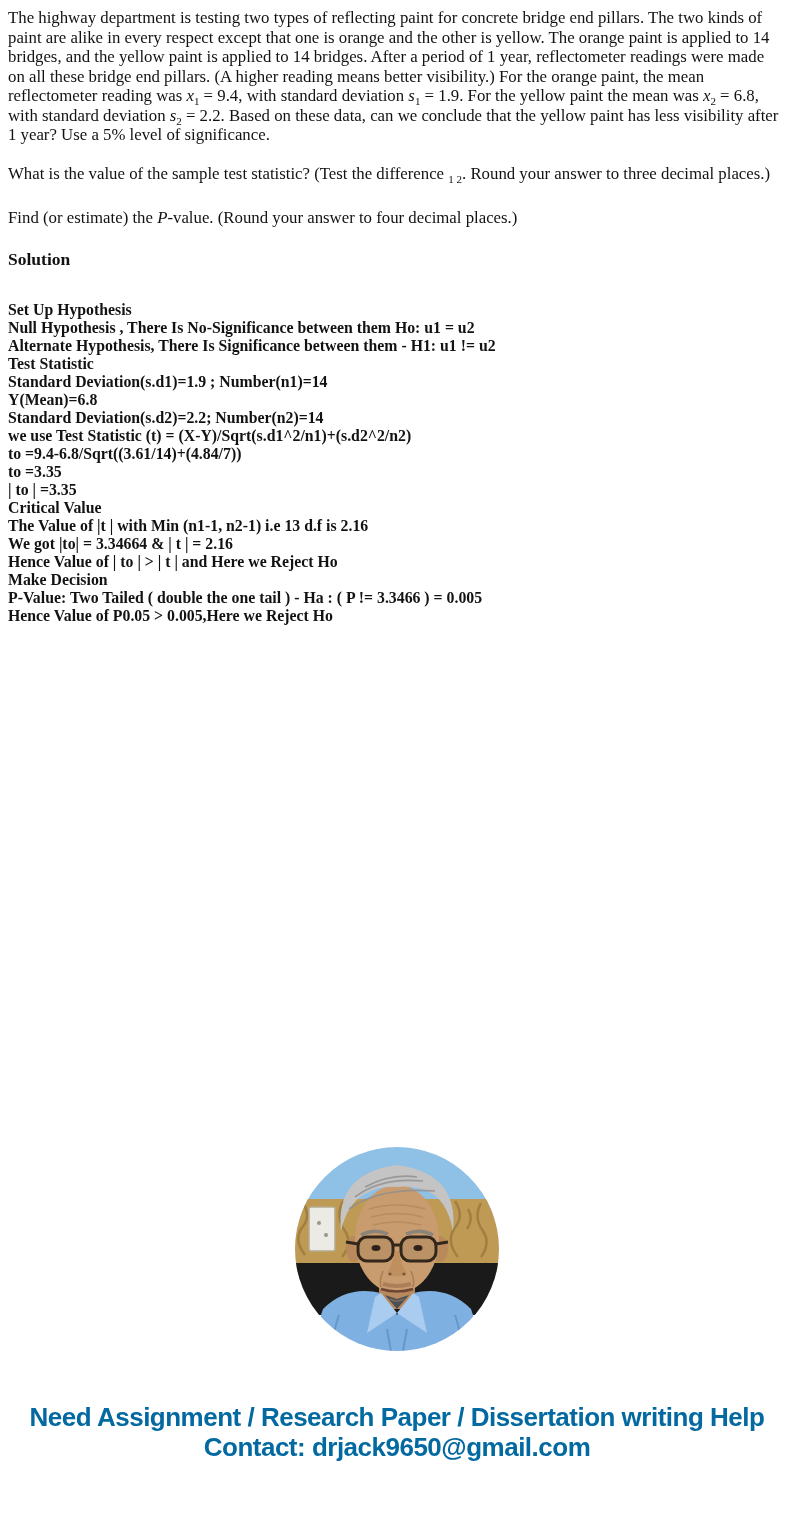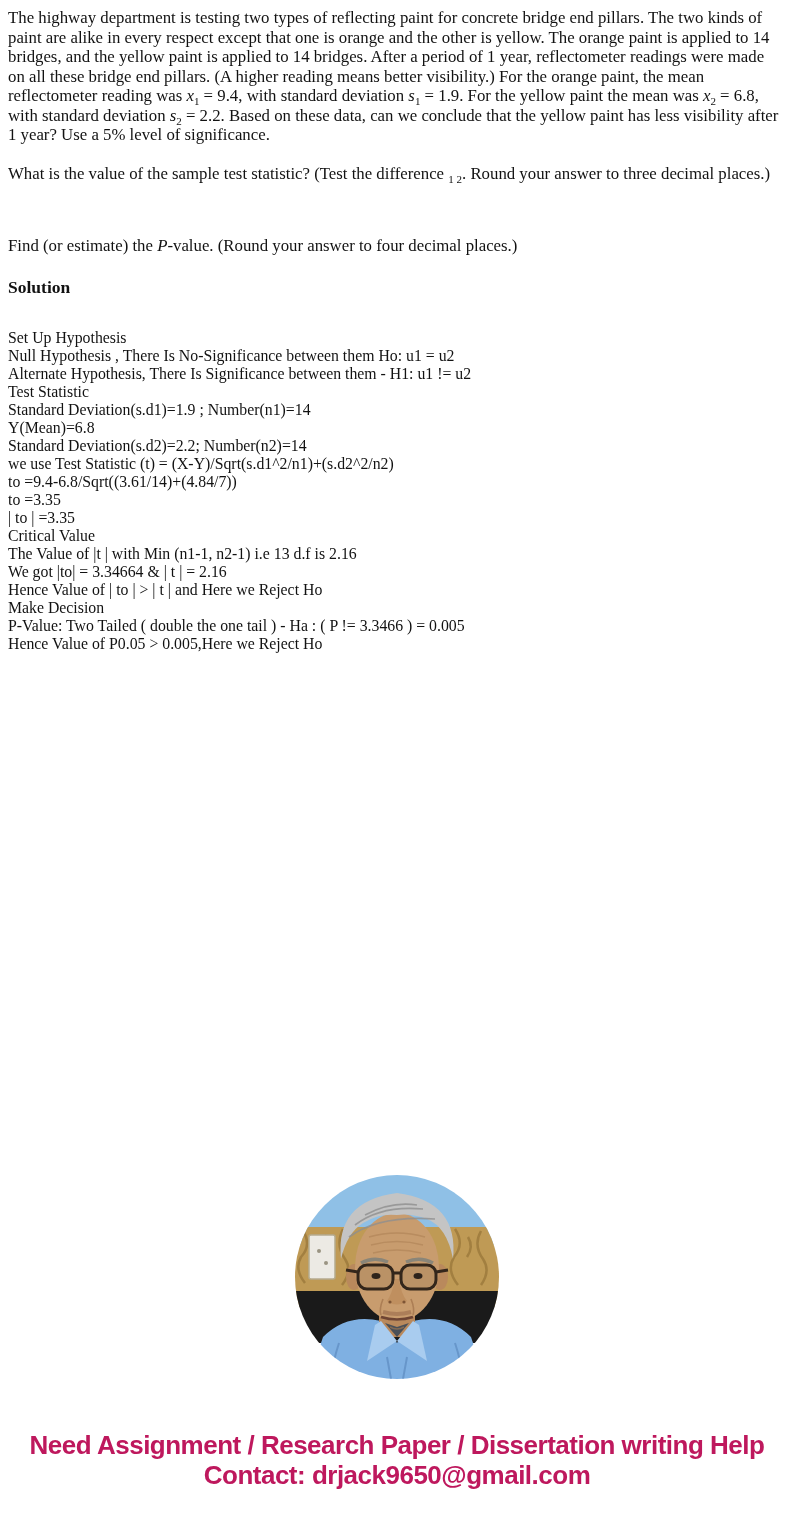--- a/index.html
+++ b/index.html
@@ -22,53 +22,54 @@
     line-height: 0;
   }
   .var { font-style: italic; }
 
   .q {
     font-size: 16.8px;
     line-height: 20px;
     width: 776px;
   }
   .q1 { margin-top: 19px; }
-  .q2 { margin-top: 52px; }
+  .q2 { margin-top: 24px; }
 
   .solution-heading {
     margin: 22px 0 8px 0;
     font-size: 17.5px;
     font-weight: bold;
     line-height: 19px;
   }
 
   .sol-lines {
     margin-top: 32px;
     font-size: 15.8px;
     line-height: 18px;
+    font-weight: bold;
   }
   .sol-line { white-space: pre-wrap; }
 
   .avatar-wrap {
     margin-top: 522px;
     width: 794px;
     text-align: center;
   }
   .avatar { width: 204px; height: 204px; display: inline-block; }
 
   .footer {
     margin: 47px auto 0 auto;
     width: 740px;
     text-align: center;
     font-family: "Liberation Sans", sans-serif;
     font-weight: bold;
     font-size: 26px;
     line-height: 30px;
     letter-spacing: -0.5px;
-    color: #be185d;
+    color: #0369a1;
   }
 </style>
 </head>
 <body>
 
 <div class="content">
 
   <p class="statement"><span>The highway department is testing two types of reflecting paint for concrete bridge end pillars. The two kinds of paint are alike in every respect except that one is orange and the other is yellow. The orange paint is applied to 14 bridges, and the yellow paint is applied to 14 bridges. After a period of 1 year, reflectometer readings were made on all these bridge end pillars. (A higher reading means better visibility.) For the orange paint, the mean reflectometer reading was </span><span class="var">x</span><sub>1</sub><span> = 9.4, with standard deviation </span><span class="var">s</span><sub>1</sub><span> = 1.9. For the yellow paint the mean was </span><span class="var">x</span><sub>2</sub><span> = 6.8, with standard deviation </span><span class="var">s</span><sub>2</sub><span> = 2.2. Based on these data, can we conclude that the yellow paint has less visibility after 1 year? Use a 5% level of significance.</span></p>
 
   <p class="q q1"><span>What is the value of the sample test statistic? (Test the difference </span><sub>1 2</sub><span>. Round your answer to three decimal places.)</span></p>

